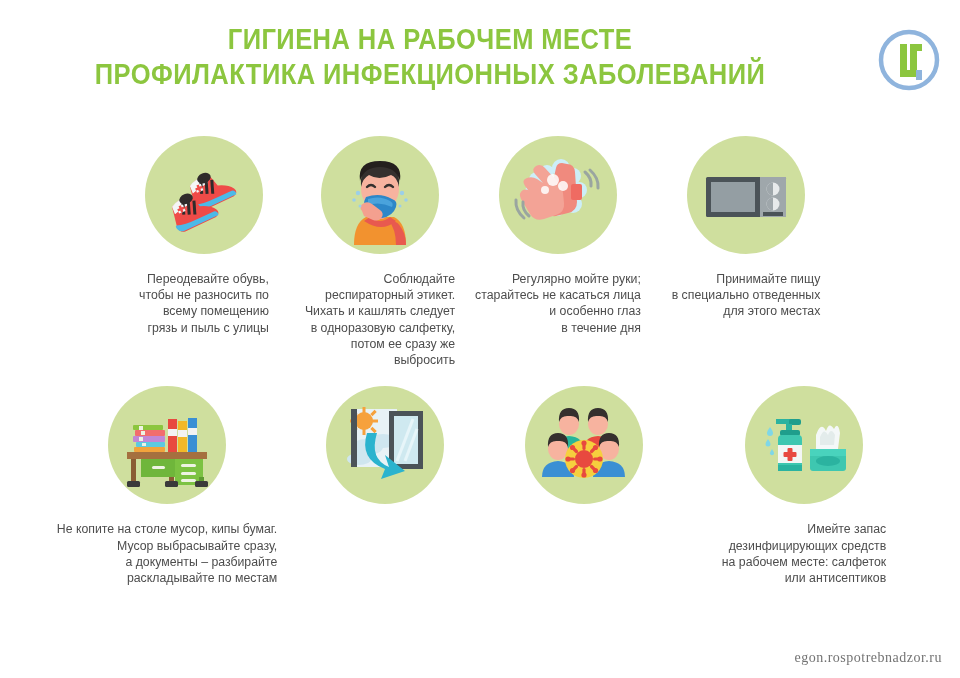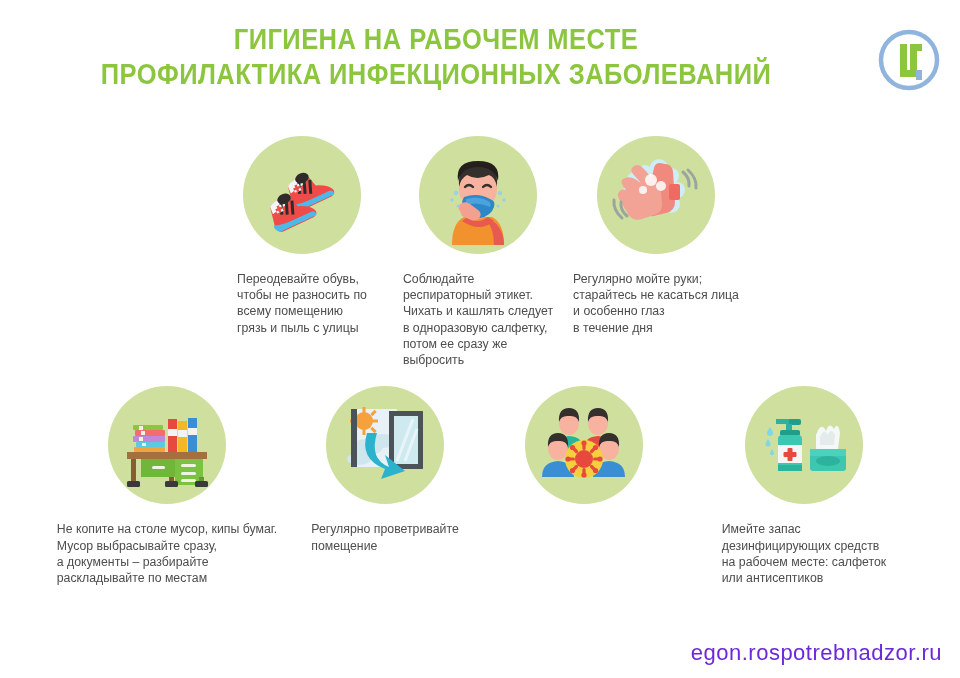--- a/index.html
+++ b/index.html
@@ -16,21 +16,21 @@
   }
 
   
   .header {
     position: relative;
     width: 960px;
     height: 118px;
   }
   .title-block {
     position: absolute;
-    left: 6px;
+    left: 0;
     top: 22px;
     width: 860px;
     text-align: center;
   }
   .title-line {
     font-family: "Liberation Sans", sans-serif;
     font-weight: bold;
     color: #8cc63f;
     letter-spacing: 0.5px;
     line-height: 1.22;
@@ -76,36 +76,36 @@
     background: #cfdf9e;
     display: flex;
     align-items: center;
     justify-content: center;
     position: relative;
     overflow: hidden;
   }
 
   .tip-text {
     margin-top: 17px;
-    text-align: left;
+    text-align: right;
     font-size: 12.3px;
     line-height: 1.32;
     color: #4d4d4d;
     font-family: "Liberation Sans", sans-serif;
     white-space: pre-line;
   }
 
   
   .watermark {
     position: absolute;
     right: 18px;
     bottom: 12px;
-    font-family: Liberation Sans, sans-serif;
-    font-size: 22px;
-    color: #6d28d9;
+    font-family: Liberation Serif, serif;
+    font-size: 14px;
+    color: #737373;
     letter-spacing: 0.5px;
   }
 </style>
 </head>
 <body>
 
 <div class="header">
 
   <div class="title-block">
     <div class="title-line title-line-1">ГИГИЕНА НА РАБОЧЕМ МЕСТЕ</div>
@@ -240,20 +240,37 @@
             <circle cx="36" cy="44" r="4"></circle>
           </g>
         </svg>
       </div>
       <div class="tip-text">Регулярно мойте руки;
 старайтесь не касаться лица
 и особенно глаз
 в течение дня</div>
     </div>
 
+    <div class="tip" style="width:196px">
+      <div class="circle">
+        <svg width="92" height="92" viewBox="0 0 92 92">
+          <rect x="6" y="28" width="80" height="40" rx="1.5" fill="#4b5358"></rect>
+          <rect x="60" y="28" width="26" height="40" fill="#9fa7ab"></rect>
+          <rect x="11" y="33" width="44" height="30" fill="#949ea3"></rect>
+          <circle cx="73" cy="40" r="6.5" fill="#e7eaeb"></circle>
+          <path d="M73 33.5 a6.5 6.5 0 0 0 0 13 z" fill="#9fa7ab"></path>
+          <circle cx="73" cy="55" r="6.5" fill="#e7eaeb"></circle>
+          <path d="M73 48.5 a6.5 6.5 0 0 0 0 13 z" fill="#9fa7ab"></path>
+          <rect x="63" y="63" width="20" height="4" fill="#4b5358"></rect>
+        </svg>
+      </div>
+      <div class="tip-text">Принимайте пищу
+в специально отведенных
+для этого местах</div>
+    </div>
 
   </div>
 
   <div class="row row-2">
 
     <div class="tip" style="width:250px">
       <div class="circle">
         <svg width="96" height="96" viewBox="0 0 96 96">
 
           <g>
@@ -326,22 +343,20 @@
           <rect x="52" y="14" width="34" height="58" fill="#4b5358"></rect>
           <rect x="57" y="19" width="24" height="48" fill="#cfe9f0"></rect>
           <g stroke="#eaf7fa" stroke-width="3" opacity="0.9">
             <line x1="60" y1="64" x2="76" y2="22"></line>
             <line x1="68" y1="64" x2="80" y2="32"></line>
           </g>
 
           <path d="M40 36 q-8 26 12 34 l-4 -12 l20 16 l-24 8 l4 -10 q-26 -10 -18 -36 z" fill="#2bb3ce"></path>
         </svg>
       </div>
-      <div class="tip-text">Регулярно проветривайте
-помещение</div>
     </div>
 
     <div class="tip" style="width:212px">
       <div class="circle">
         <svg width="96" height="96" viewBox="0 0 96 96">
 
           <g>
             <ellipse cx="33" cy="27" rx="10" ry="11" fill="#f7b39f"></ellipse>
             <path d="M23 25 q-1 -14 10 -14 q11 0 10 14 q-2 -7 -10 -6 q-8 -1 -10 6 z" fill="#35302e"></path>
             <path d="M18 54 q0 -14 15 -15 q15 1 15 15 z" fill="#27b49a"></path>

